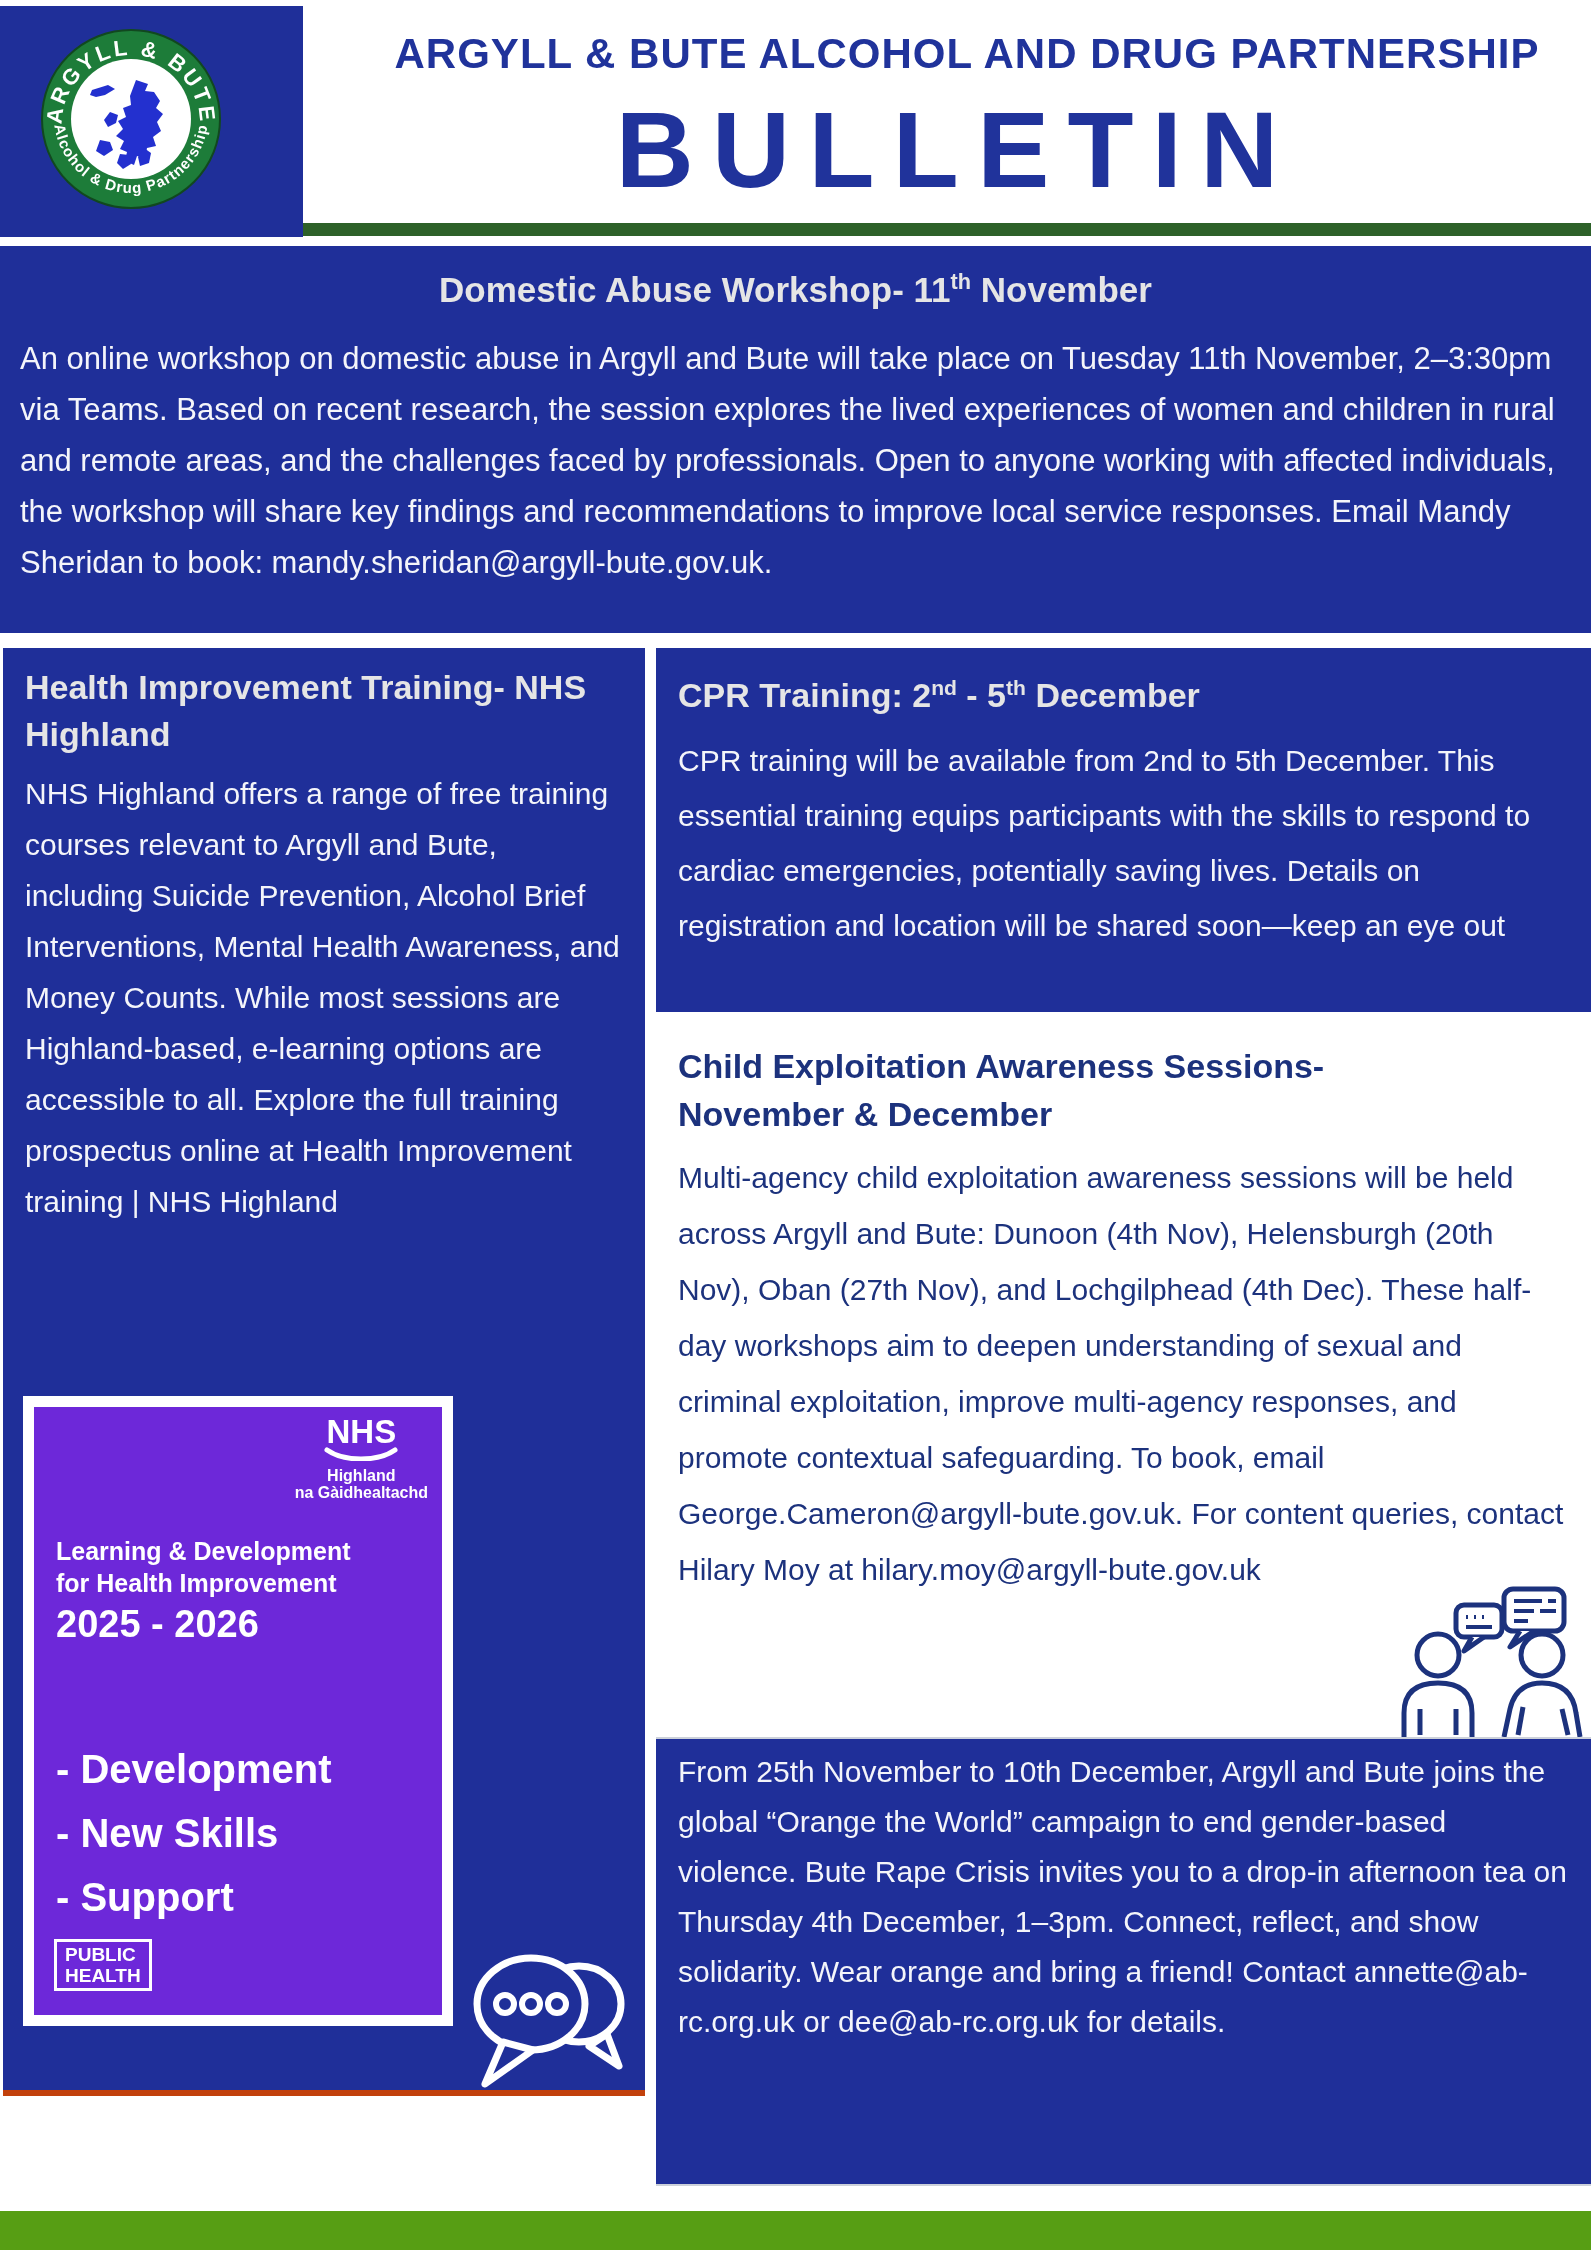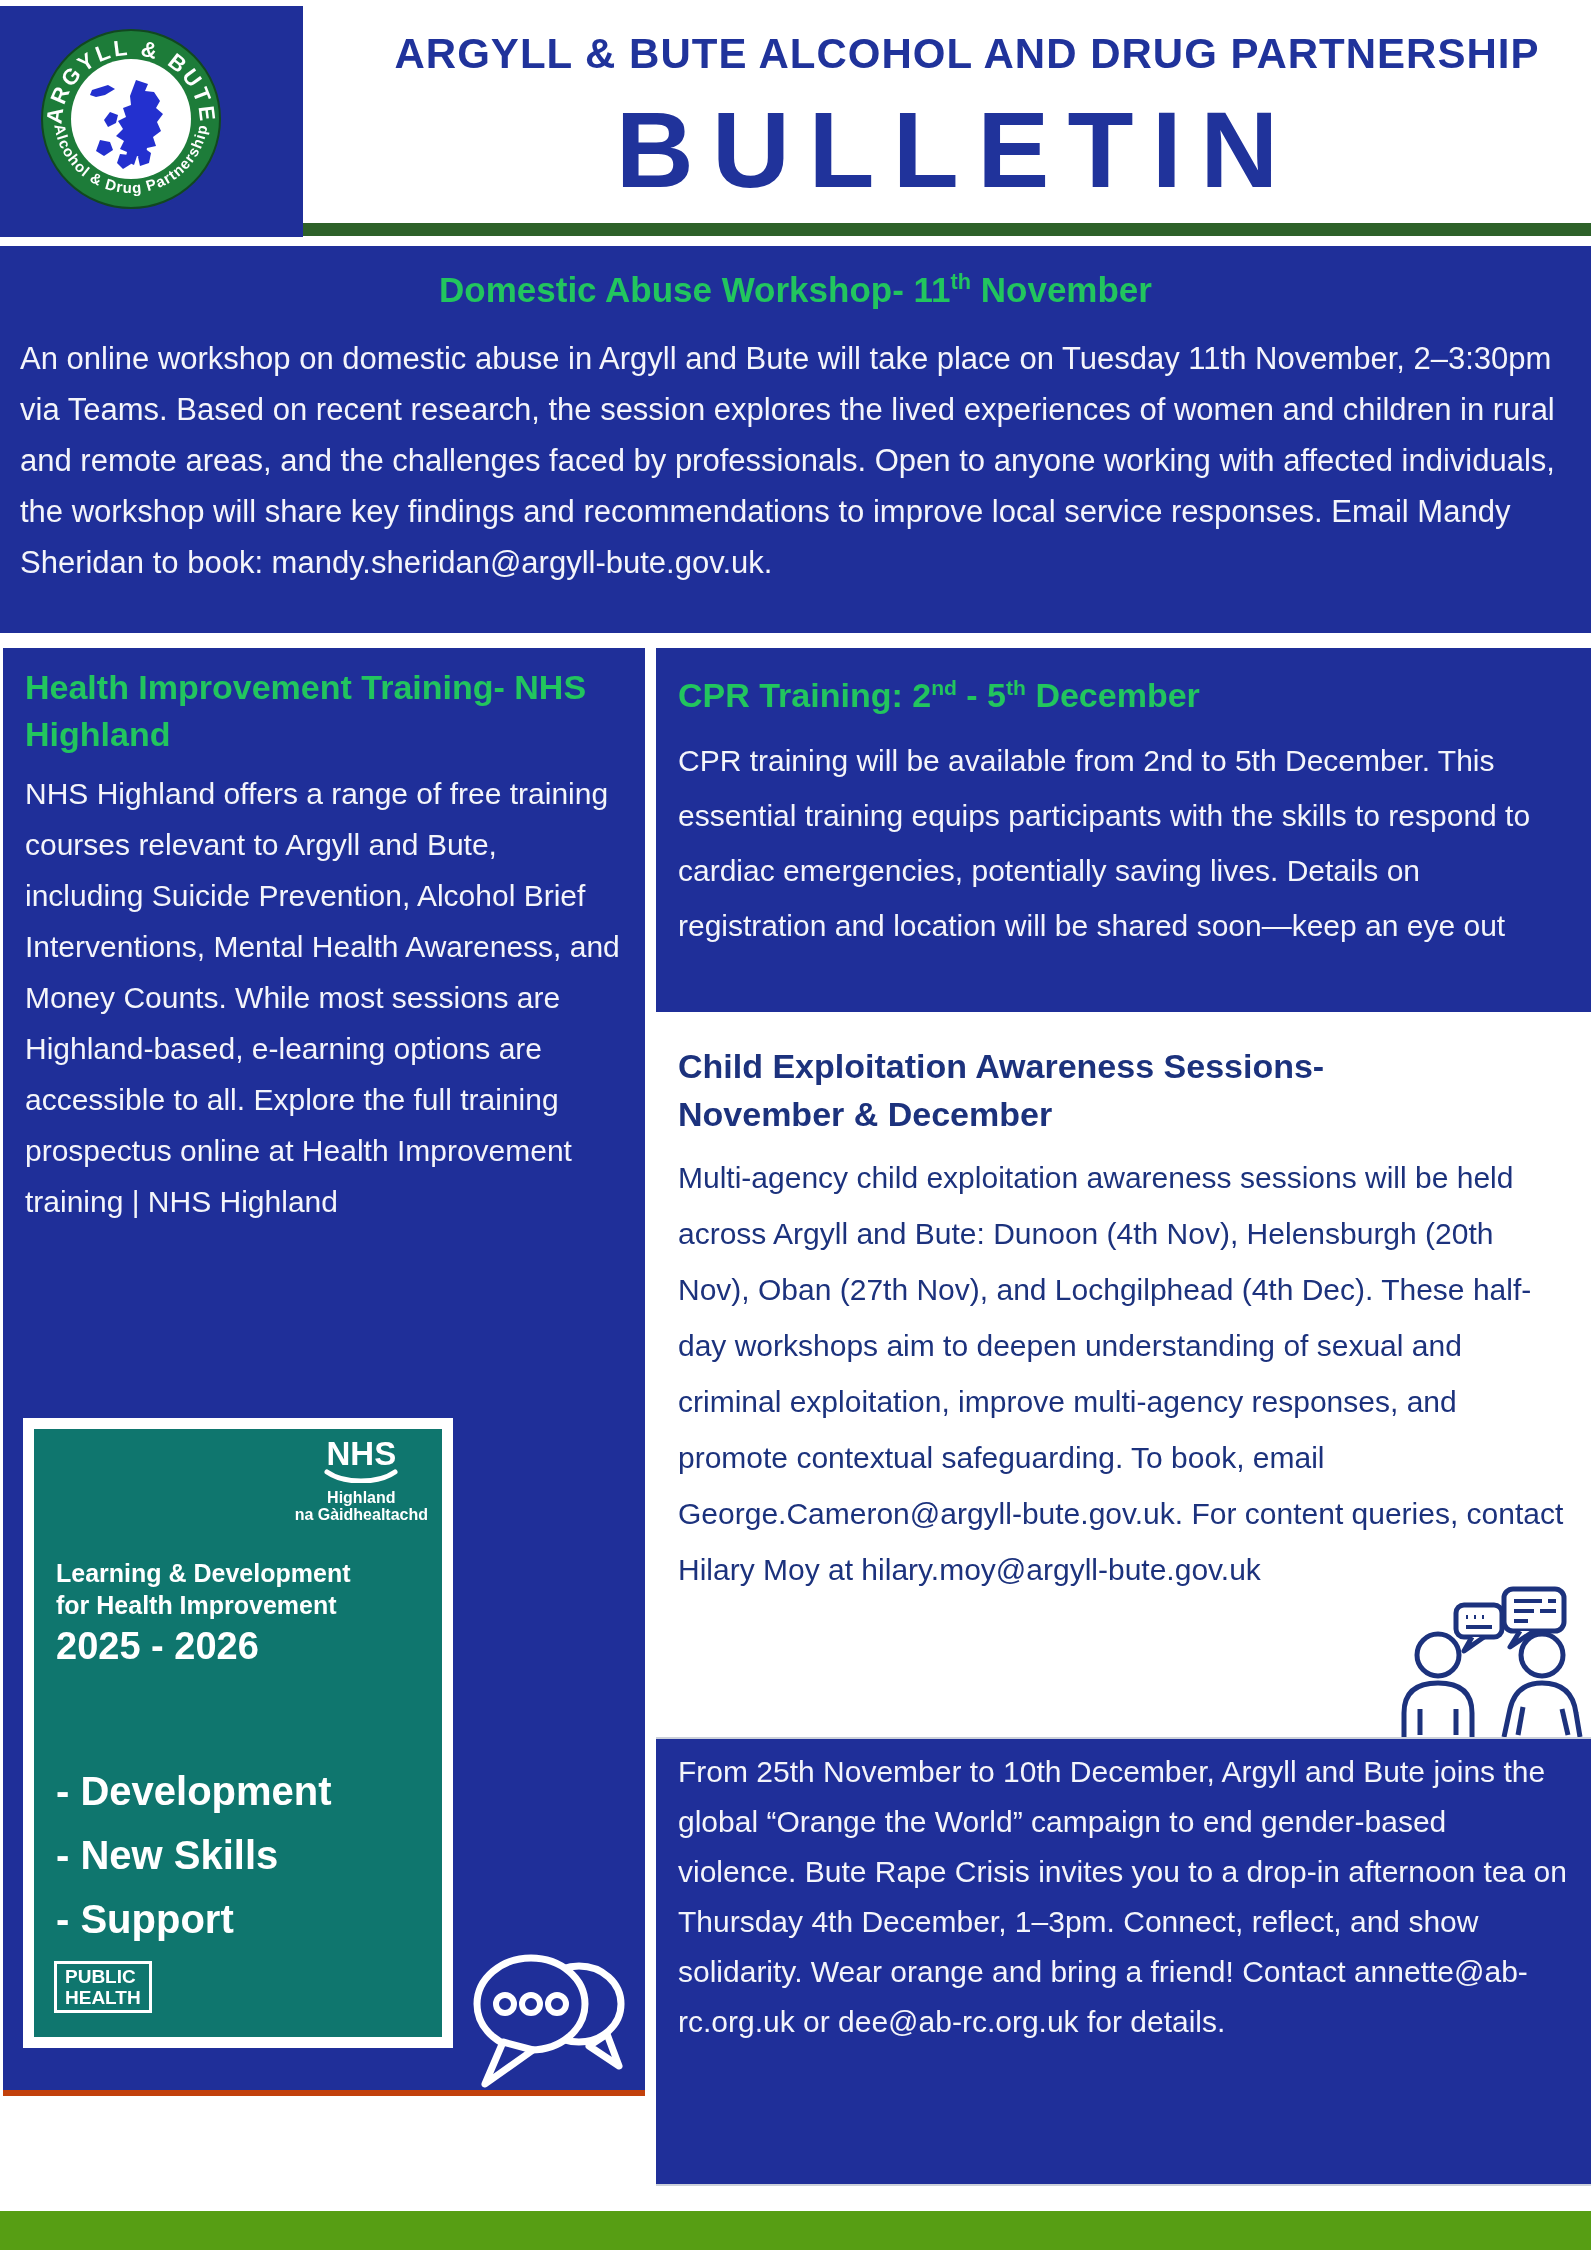--- a/index.html
+++ b/index.html
@@ -17,37 +17,37 @@
   .bulletin-title {
     position:absolute; left:303px; width:1288px; top:96px; text-align:center;
     color:#20339b; font-size:108px; font-weight:bold; letter-spacing:0.17em; line-height:1;
     text-indent:0.17em; 
   }
   .green-stripe-top { position:absolute; left:303px; top:223px; width:1288px; height:13px; background:#2d6129; }
   .green-stripe-bottom { position:absolute; left:0; top:2211px; width:1591px; height:39px; background:#579e14; }
 
   
   .panel { position:absolute; background:#1f2f99; color:#f4f5fa; }
-  .panel h2 { margin:0; font-size:34px; font-weight:bold; line-height:47px; color:#22c55e; }
+  .panel h2 { margin:0; font-size:34px; font-weight:bold; line-height:47px; color:#e5e5e5; }
   .panel p, .white-section p { margin:0; font-size:30px; }
   sup { font-size:0.62em; }
 
   
   .sec-domestic { left:0; top:246px; width:1591px; height:387px; }
   .sec-domestic h2 { text-align:center; padding-top:12px; font-size:35px; }
   .sec-domestic p { padding:0 20px; margin-top:20px; line-height:51px; font-size:31px; }
 
   
   .sec-health { left:3px; top:648px; width:642px; height:1442px; border-bottom:6px solid #c2410c; }
   .sec-health h2 { margin:16px 0 0 22px; max-width:575px; }
   .sec-health p { margin:10px 22px 0 22px; line-height:51px; }
 
   
-  .poster { position:absolute; left:20px; top:770px; width:408px; height:608px;
-            background:#0f766e; border:11px solid #ffffff; color:#ffffff; }
+  .poster { position:absolute; left:20px; top:748px; width:408px; height:608px;
+            background:#6d28d9; border:11px solid #ffffff; color:#ffffff; }
   .nhs-logo { position:absolute; top:10px; right:14px; text-align:center; }
   .nhs-word { font-size:33px; font-weight:bold; line-height:30px; }
   .nhs-sub { font-size:16px; font-weight:bold; line-height:18px; margin-top:2px; }
   .nhs-sub2 { font-size:16px; font-weight:bold; line-height:16px; }
   .poster-title { position:absolute; left:22px; top:128px; font-size:25px; font-weight:bold; line-height:32px; }
   .poster-years { position:absolute; left:22px; top:196px; font-size:38px; font-weight:bold; }
   .poster-bullets { position:absolute; left:22px; top:330px; font-size:40px; font-weight:bold; line-height:64px; }
   .ph-stamp { position:absolute; left:20px; bottom:24px; border:3px solid #ffffff;
               padding:2px 8px; font-size:19px; font-weight:bold; line-height:21px; letter-spacing:0; }
   .chat-icon { position:absolute; left:458px; top:1294px; width:170px; height:148px; }

